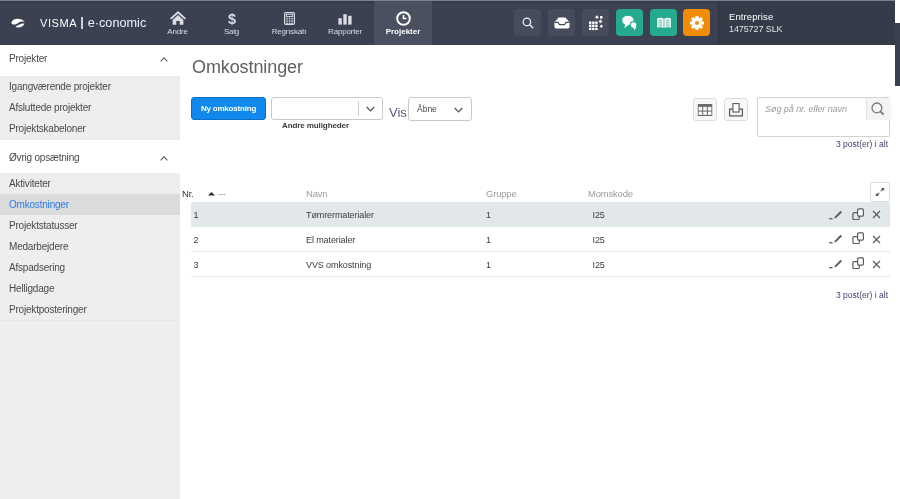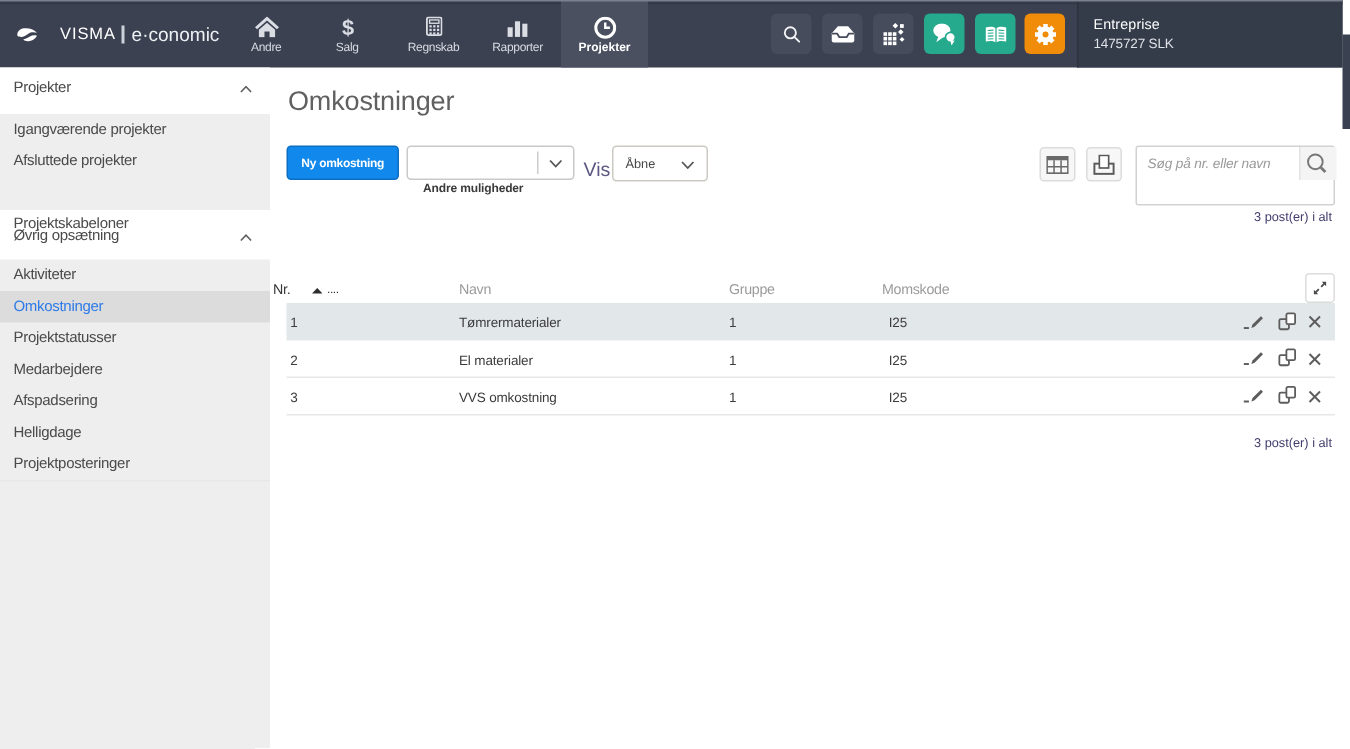--- a/index.html
+++ b/index.html
@@ -218,21 +218,21 @@
     <div class="sgray" style="top:127.5px; height:326.5px;"></div>
     <div class="ssel" style="top:148.5px; height:21px;"></div>
 
     <div class="shead" style="top:8px;">Projekter</div>
     <svg class="schev" style="top:12px;" width="8" height="5" viewBox="0 0 8 5">
         <path d="M0.6 4.3 L4 0.8 L7.4 4.3" fill="none" stroke="#606060" stroke-width="1.1"></path>
       </svg>
 
     <div class="sitem" style="top:36px;">Igangværende projekter</div>
     <div class="sitem" style="top:57px;">Afsluttede projekter</div>
-    <div class="sitem" style="top:78px;margin-top:21px;">Projektskabeloner</div>
+    <div class="sitem" style="top:78px;">Projektskabeloner</div>
 
     <div class="shead" style="top:107px;">Øvrig opsætning</div>
     <svg class="schev" style="top:111px;" width="8" height="5" viewBox="0 0 8 5">
         <path d="M0.6 4.3 L4 0.8 L7.4 4.3" fill="none" stroke="#606060" stroke-width="1.1"></path>
       </svg>
 
     <div class="sitem" style="top:132.5px;">Aktiviteter</div>
     <div class="sitem" style="top:153.5px; color:#2e7ae8;">Omkostninger</div>
     <div class="sitem" style="top:174.5px;">Projektstatusser</div>
     <div class="sitem" style="top:195.5px;">Medarbejdere</div>

